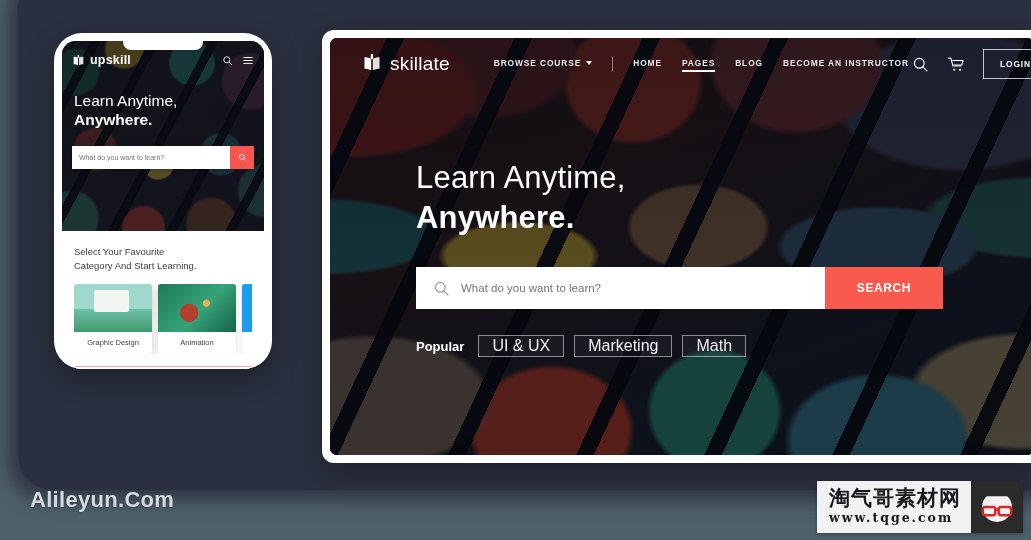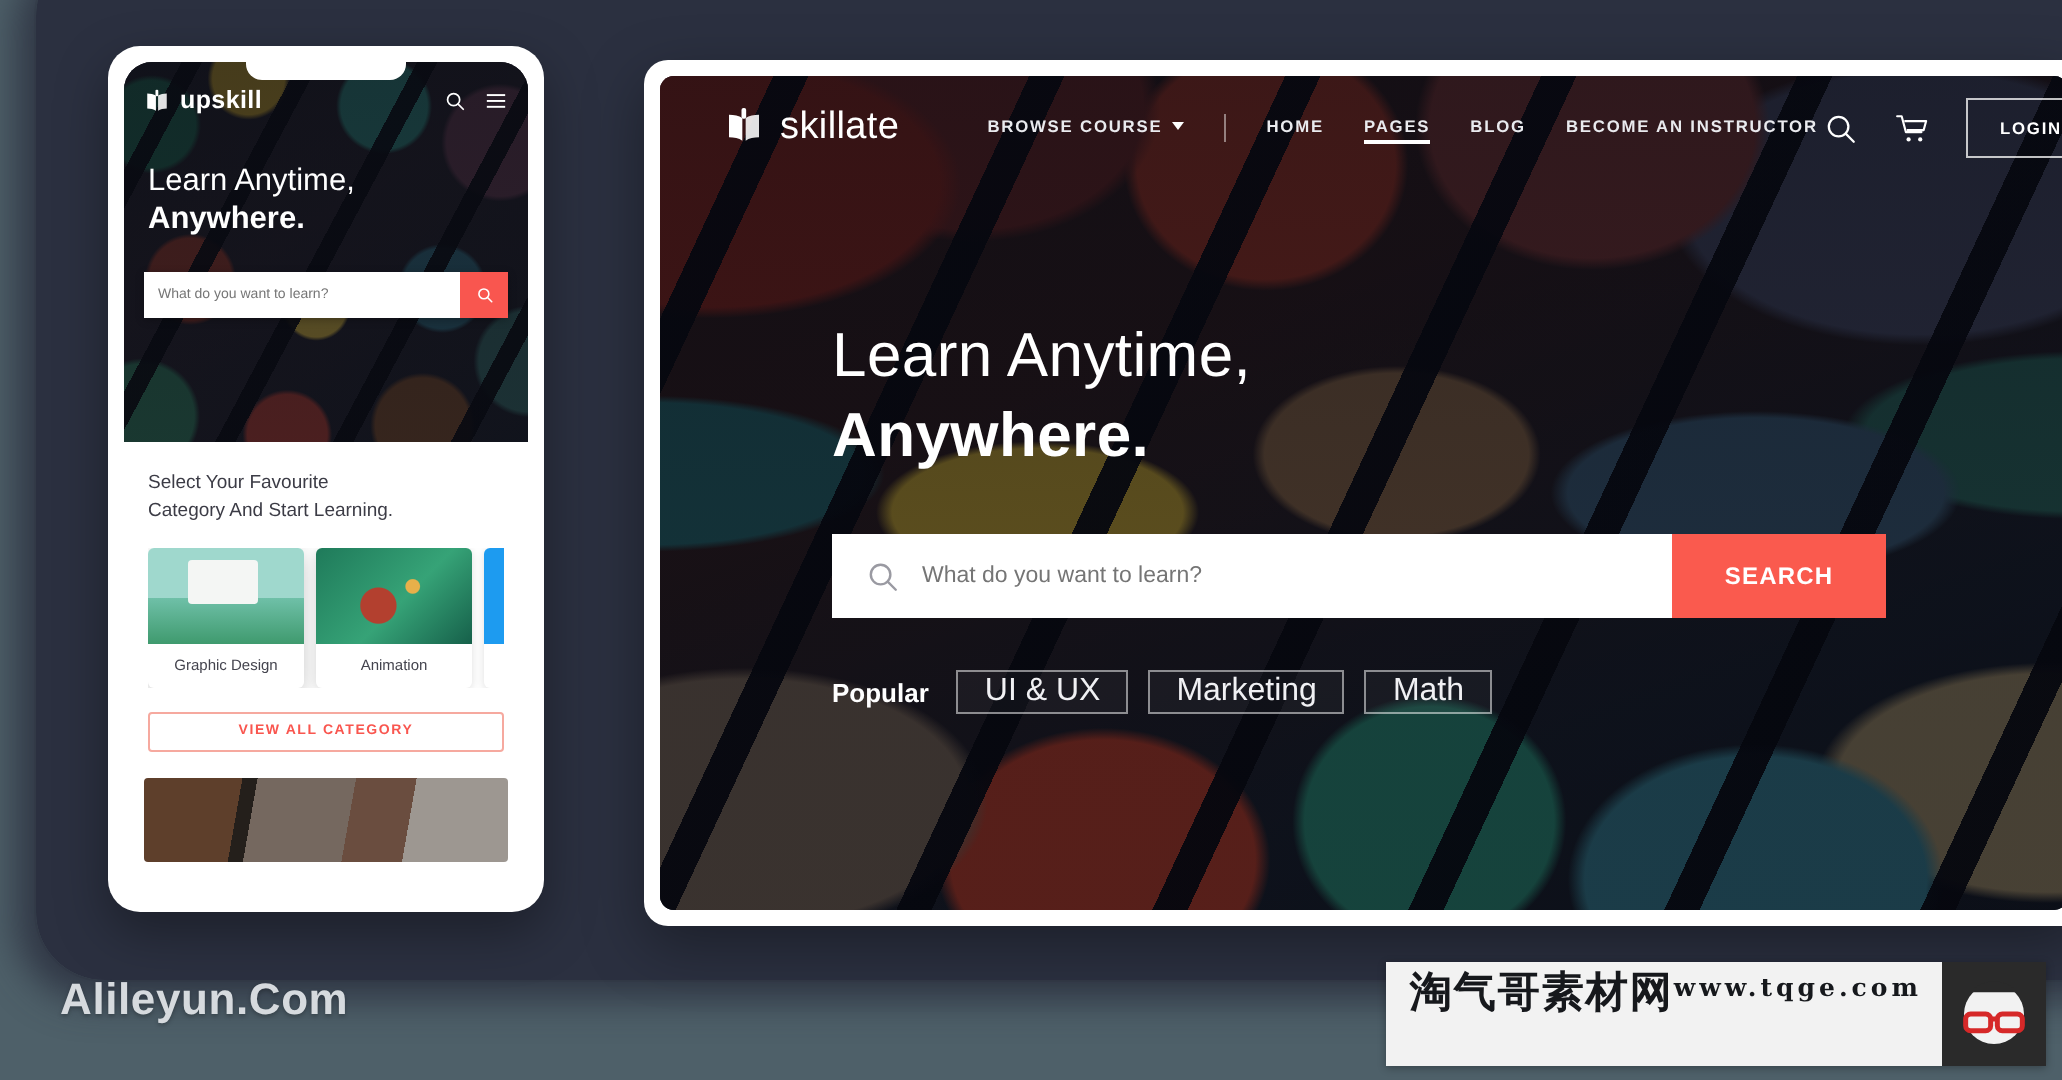--- a/index.html
+++ b/index.html
@@ -29,24 +29,24 @@
     
     content: "";
     position: absolute; inset: 0;
     border-radius: 34px;
     box-shadow: -6px 6px 18px 4px rgba(43,48,64,0.85);
   }
 
   
   .phone {
     position: absolute;
-    left: 54px; top: 23px;
-    width: 218px; height: 433px;
+    left: 54px; top: 33px;
+    width: 218px; height: 336px;
     background: #ffffff;
-    border-radius: 16px;
+    border-radius: 28px;
     box-shadow: 0 10px 26px rgba(0,0,0,0.35);
     overflow: hidden;
     z-index: 4;
   }
   .phone-inner {
     position: absolute;
     left: 8px; top: 8px;
     width: 202px; height: 417px;
     background: #fff;
     border-radius: 14px;
@@ -301,21 +301,21 @@
     flex: 1; background: #fff;
     display: flex; align-items: center; gap: 11px;
     padding: 0 17px; height: 42px;
   }
   .d-search-box input {
     flex: 1; border: 0; outline: 0;
     font-size: 11.5px; color: #8b8b93;
     font-family: "Liberation Sans", sans-serif;
   }
   .d-search-btn {
-    width: 107px; background: #fa5a4e; border: 0; cursor: pointer;
+    width: 118px; background: #fa5a4e; border: 0; cursor: pointer;
     color: #fff; font-size: 12px; font-weight: 700; letter-spacing: .6px;
     font-family: "Liberation Sans", sans-serif;
   }
   .d-popular {
     margin-top: 26px;
     display: flex; align-items: center; gap: 10px;
   }
   .pop-label { color: #fff; font-size: 13px; font-weight: 700; margin-right: 4px; }
   .pop-tag {
     border: 1px solid rgba(255,255,255,0.5);
@@ -332,21 +332,21 @@
     text-shadow: 0 1px 2px rgba(0,0,0,0.25);
   }
   .wm-right {
     position: absolute; right: 8px; top: 481px;
     display: flex; align-items: stretch; z-index: 8;
     height: 52px;
     box-shadow: 0 1px 4px rgba(0,0,0,0.3);
   }
   .wm-text-box {
     background: #f2f2f2; padding: 4px 10px 4px 12px;
-    display: flex; flex-direction: row; justify-content: center;
+    display: flex; flex-direction: column; justify-content: center;
   }
   .wm-cn {
     font-family: "DejaVu Sans", sans-serif;
     font-size: 21px; font-weight: 700; color: #16181c;
     letter-spacing: 1px; line-height: 1.05;
   }
   .wm-url {
     font-family: "DejaVu Serif", serif;
     font-size: 12.5px; font-weight: 700; color: #16181c;
     letter-spacing: 2px; line-height: 1.3; margin-top: 1px;

